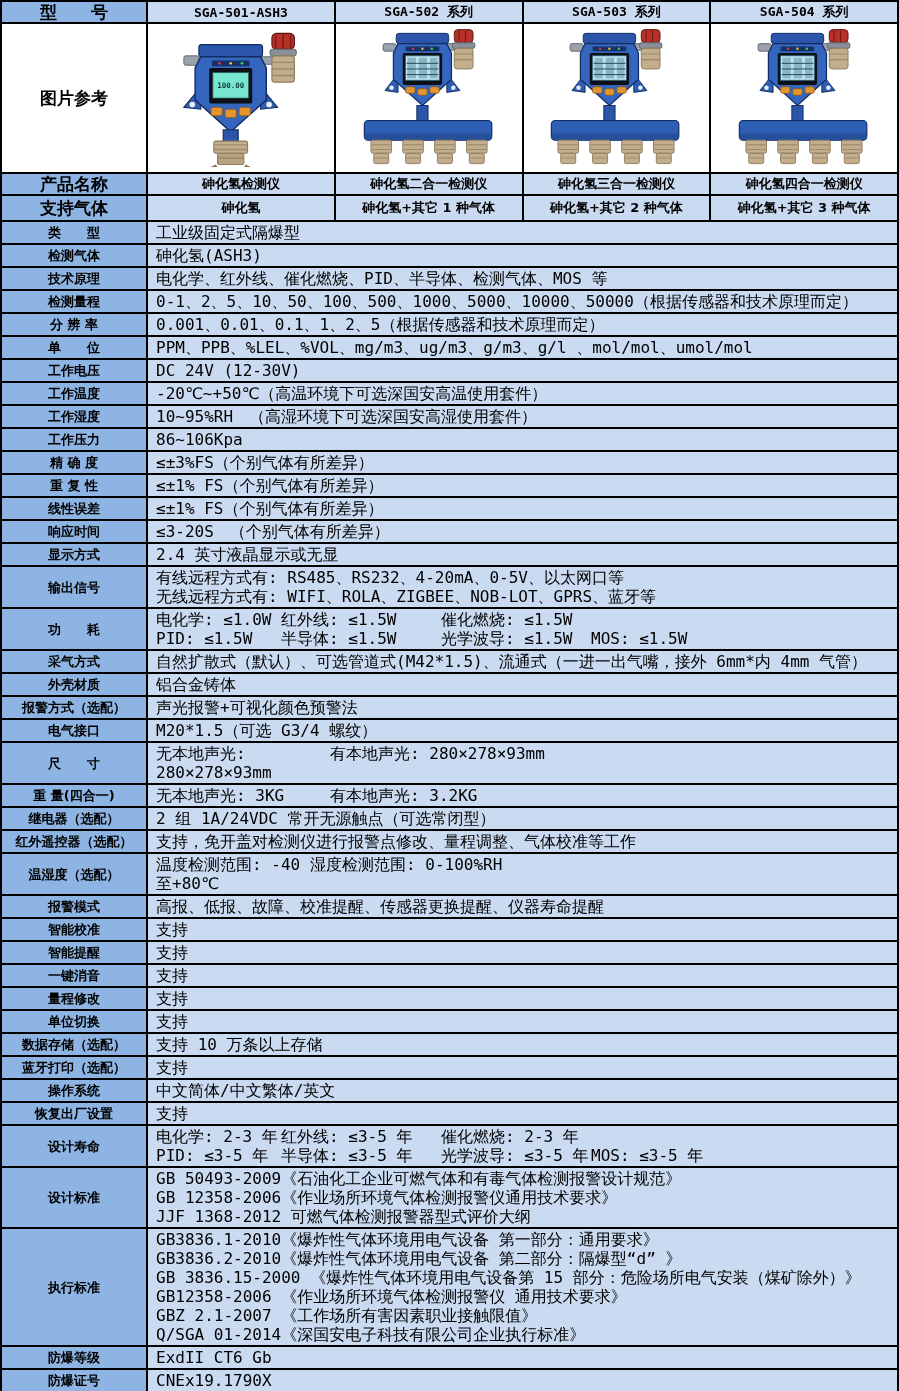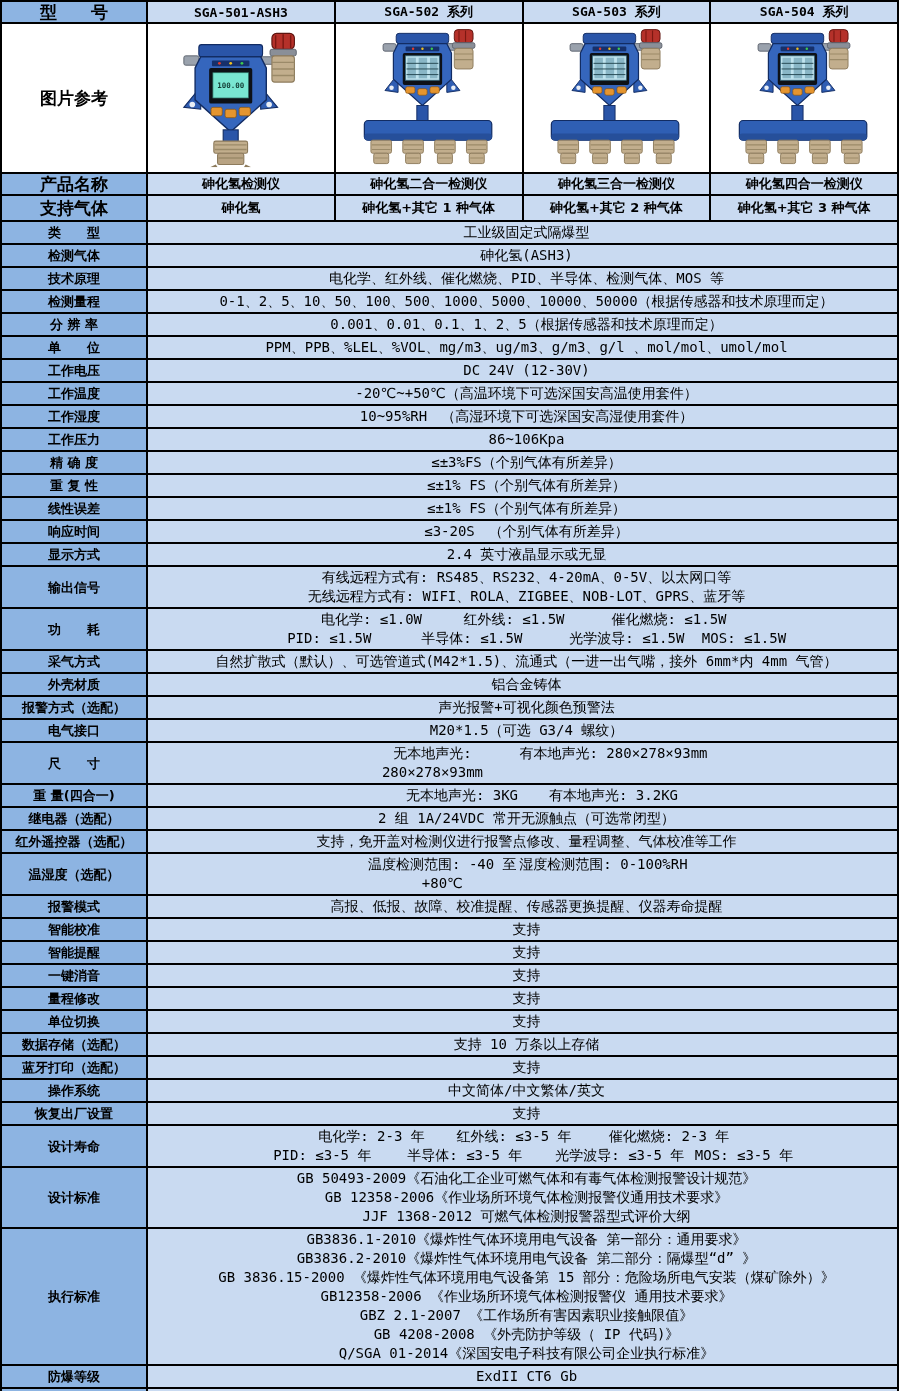--- a/index.html
+++ b/index.html
@@ -40,23 +40,22 @@
   .hdr .prod{font-family:"DejaVu Sans Mono","DejaVu Sans",sans-serif;}
   .hdr .cell,.name .cell{min-height:20px;}
   .gas .cell{min-height:24px;}
   .imgs .cell{background:var(--image-bg);}
   .imgcell{flex:1 1 0;display:flex;align-items:center;justify-content:center;height:148px;}
   .imgcell svg{display:block;}
   .spec .lbl{font-size:13px;}
   .spec .cell.val{
     flex:1 1 0;display:flex;flex-direction:column;justify-content:center;
     padding:1px 0 1px 8px;min-height:21px;
-    font-size:14px;
+    font-size:16px;
     font-family:"DejaVu Sans Mono","DejaVu Sans",sans-serif;
-    text-align:center;
   }
   .line{line-height:19px;white-space:pre-wrap;}
   .seg{display:inline-block;vertical-align:top;}
 </style>
 </head>
 <body>
 
 <svg width="0" height="0" style="position:absolute" aria-hidden="true">
   <defs>
     <symbol id="det-single" viewBox="0 0 190 148">
@@ -459,21 +458,20 @@
         </div>
       </div>
       <div class="row spec">
         <div class="cell lbl">执行标准</div>
         <div class="cell val">
           <div class="line">GB3836.1-2010《爆炸性气体环境用电气设备 第一部分：通用要求》</div>
           <div class="line">GB3836.2-2010《爆炸性气体环境用电气设备 第二部分：隔爆型“d” 》</div>
           <div class="line">GB 3836.15-2000 《爆炸性气体环境用电气设备第 15 部分：危险场所电气安装（煤矿除外）》</div>
           <div class="line">GB12358-2006 《作业场所环境气体检测报警仪 通用技术要求》</div>
           <div class="line">GBZ 2.1-2007 《工作场所有害因素职业接触限值》</div>
-          <div class="line">GB 4208-2008 《外壳防护等级（ IP 代码)》</div>
           <div class="line">Q/SGA 01-2014《深国安电子科技有限公司企业执行标准》</div>
         </div>
       </div>
       <div class="row spec">
         <div class="cell lbl">防爆等级</div>
         <div class="cell val">
           <div class="line">ExdII CT6 Gb</div>
         </div>
       </div>
       <div class="row spec">

